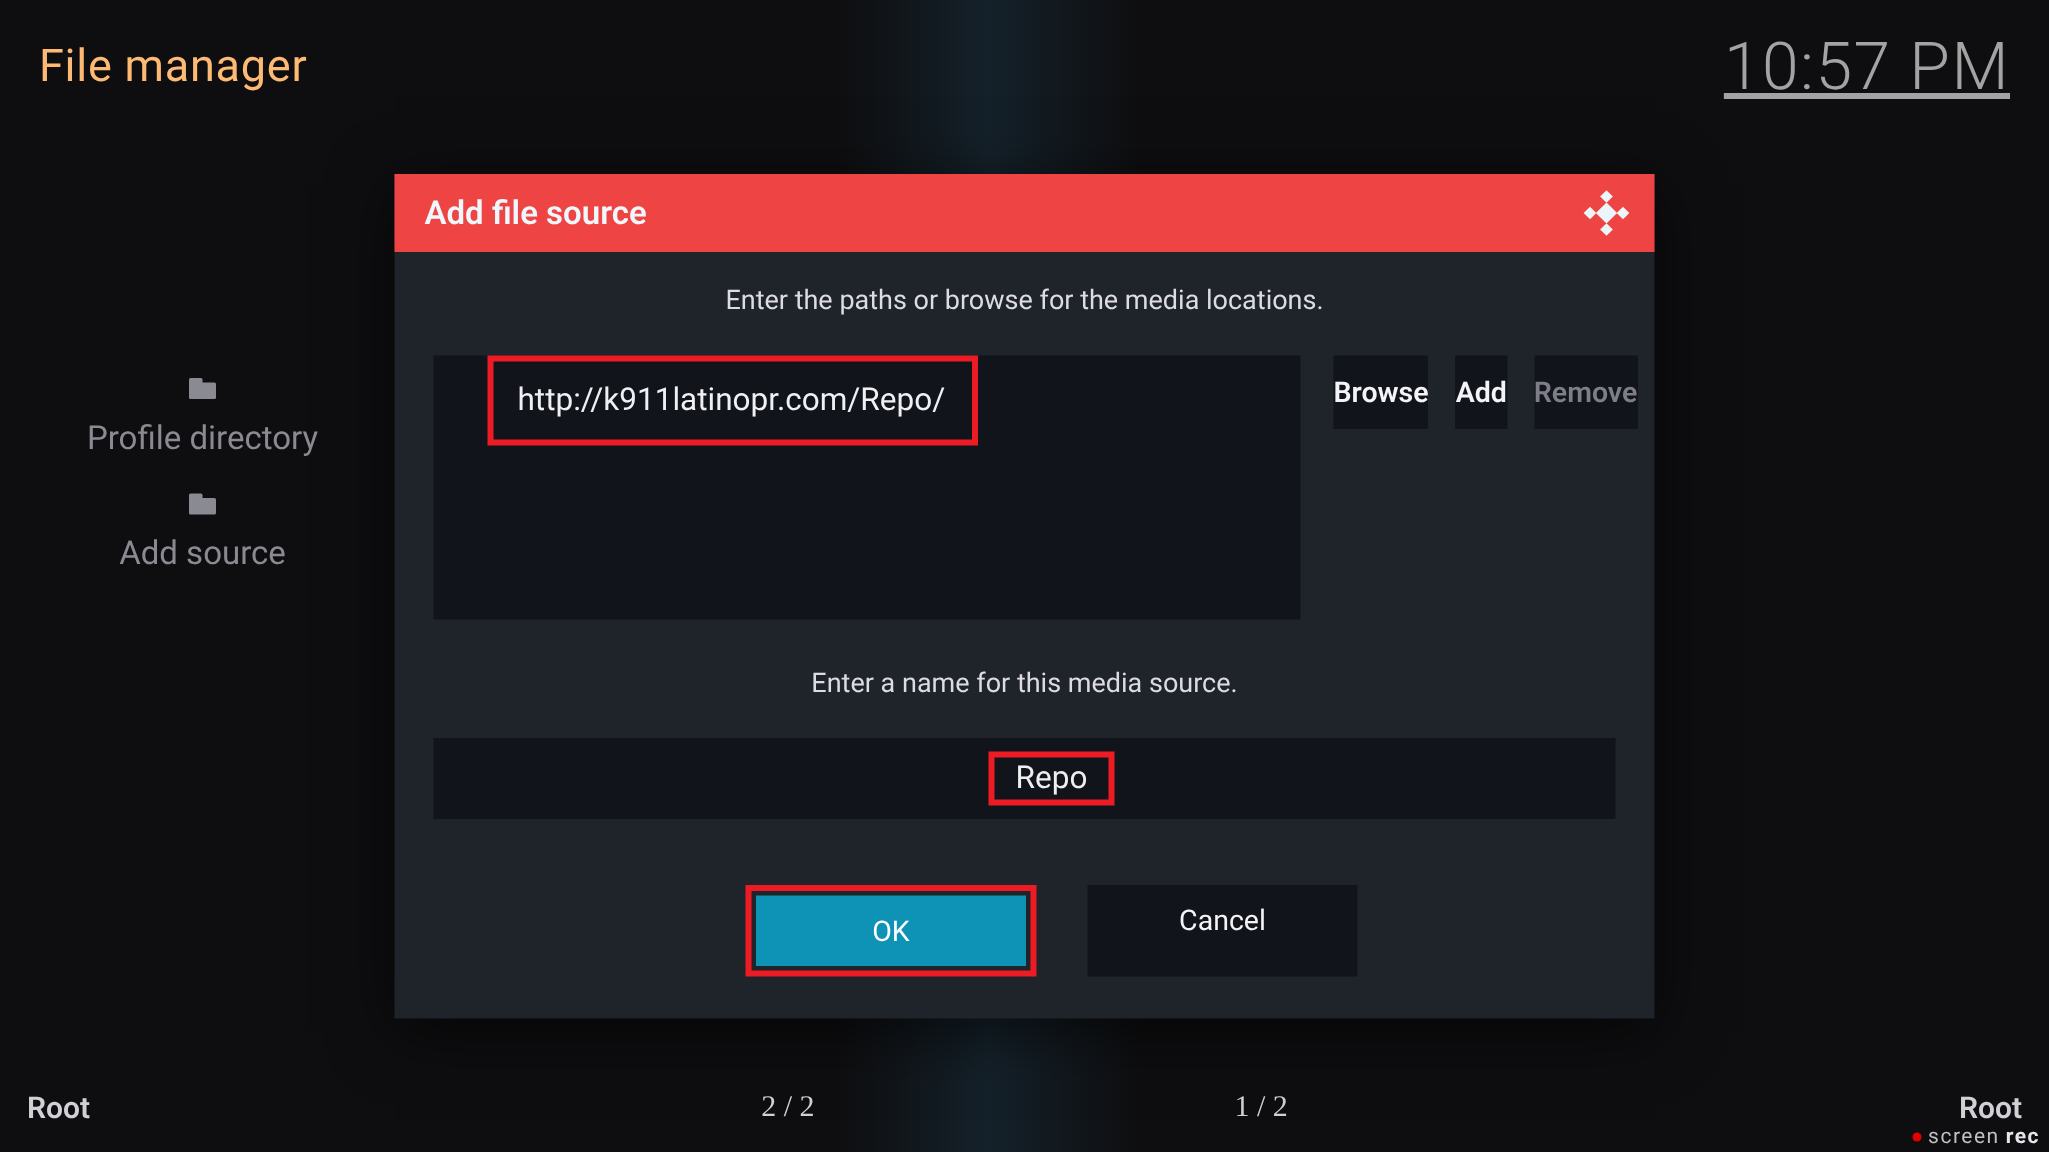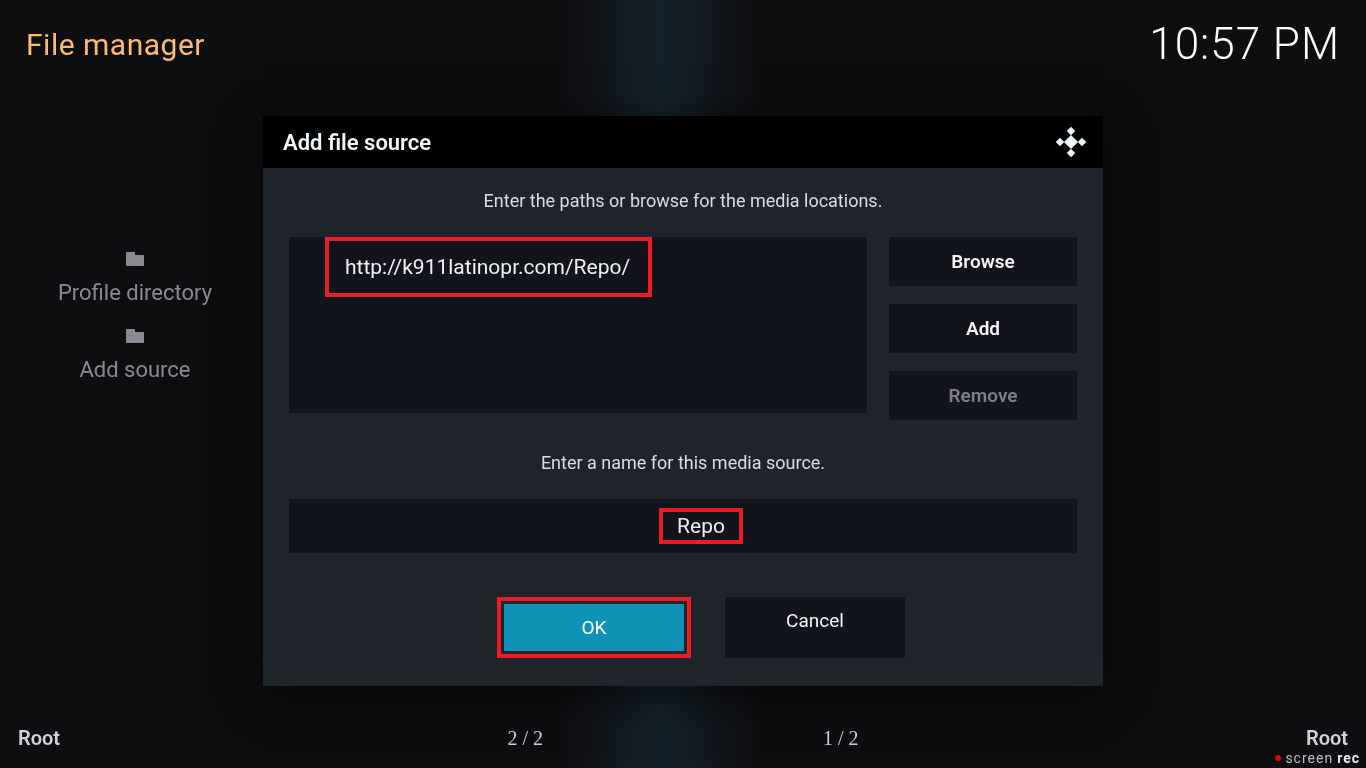--- a/index.html
+++ b/index.html
@@ -18,21 +18,21 @@
     bottom: 0;
     left: 560px;
     width: 200px;
     background: linear-gradient(90deg, rgba(40,70,90,0) 0%, rgba(40,90,120,0.25) 50%, rgba(40,70,90,0) 100%);
     pointer-events: none;
   }
 
   
   .topbar { position: absolute; top: 18px; left: 26px; right: 26px; display: flex; justify-content: space-between; align-items: center; }
   .topbar .title { color: #fdba74; font-size: 30px; font-weight: 400; letter-spacing: 0.5px; }
-  .topbar .clock { color: #ffffff; font-size: 44px; font-weight: 300; letter-spacing: 1px; }
+  .topbar .clock { color: #a3a3a3; font-size: 44px; font-weight: 300; letter-spacing: 1px; text-decoration: underline; }
 
   
   .sidebar { position: absolute; top: 240px; left: 20px; width: 230px; }
   .sidebar-item { display: flex; align-items: center; gap: 14px; color: #8a8a93; font-size: 22px; padding: 12px 4px; cursor: pointer; flex-direction: column; }
   .folder-icon { width: 18px; height: 14px; display: inline-block; position: relative; }
   .folder-icon::before { content: ""; position: absolute; bottom: 0; left: 0; right: 0; height: 11px; background: #8a8a93; border-radius: 1px; }
   .folder-icon::after { content: ""; position: absolute; top: 0; left: 0; width: 9px; height: 4px; background: #8a8a93; border-radius: 1px 1px 0 0; }
 
   
   .footer { position: absolute; bottom: 18px; left: 18px; right: 18px; display: flex; justify-content: space-between; align-items: center; color: #cfcfd6; font-size: 20px; }
@@ -48,34 +48,34 @@
   
   .dialog {
     position: absolute;
     left: 263px;
     top: 116px;
     width: 840px;
     background: #1f232a;
     box-shadow: 0 8px 40px rgba(0,0,0,0.6);
   }
   .dialog-titlebar {
-    background: #000000;
+    background: #ef4444;
     display: flex; align-items: center; justify-content: space-between;
     padding: 10px 16px 10px 20px;
   }
   .dialog-titlebar .dlg-title { color: #eef7fb; font-size: 22px; font-weight: 600; }
   .kodi-logo svg { width: 32px; height: 32px; display:block; }
 
   .dialog-body { padding: 22px 26px 28px 26px; }
   .instruction { text-align: center; color: #dcdce2; font-size: 18px; margin-bottom: 26px; }
 
   .path-row { display: flex; gap: 22px; align-items: flex-start; }
   .path-list { flex: 1; background: #11141a; height: 176px; border-radius: 0; }
   .path-entry { padding: 14px 16px; font-size: 21px; color: #f0f0f4; cursor: text; display:inline-block;}
-  .side-buttons { width: 188px; display: flex; flex-direction: column; gap: 18px; }
+  .side-buttons { width: 188px; display: flex; flex-direction: row; gap: 18px; }
   .btn { background: #11141a; color: #f3f3f8; text-align: center; padding: 13px 0; font-size: 19px; font-weight: 600; cursor: pointer; }
   .btn.disabled { color: #7e7e88; cursor: default; }
 
   .name-section { margin-top: 32px; }
   .name-input-wrap { background: #11141a; margin-top: 12px; padding: 9px 0; text-align: center; font-size: 21px; color: #eee; cursor: text;}
   .name-input-inner { display:inline-block; padding: 0 8px;}
 
   .action-row { display: flex; justify-content: center; gap: 34px; margin-top: 44px; }
   .act-btn { width: 180px; padding: 12px 0; text-align: center; font-size: 19px; font-weight: 400; cursor: pointer; }
   .act-ok { background: #0e92b6; color: #fff; }

